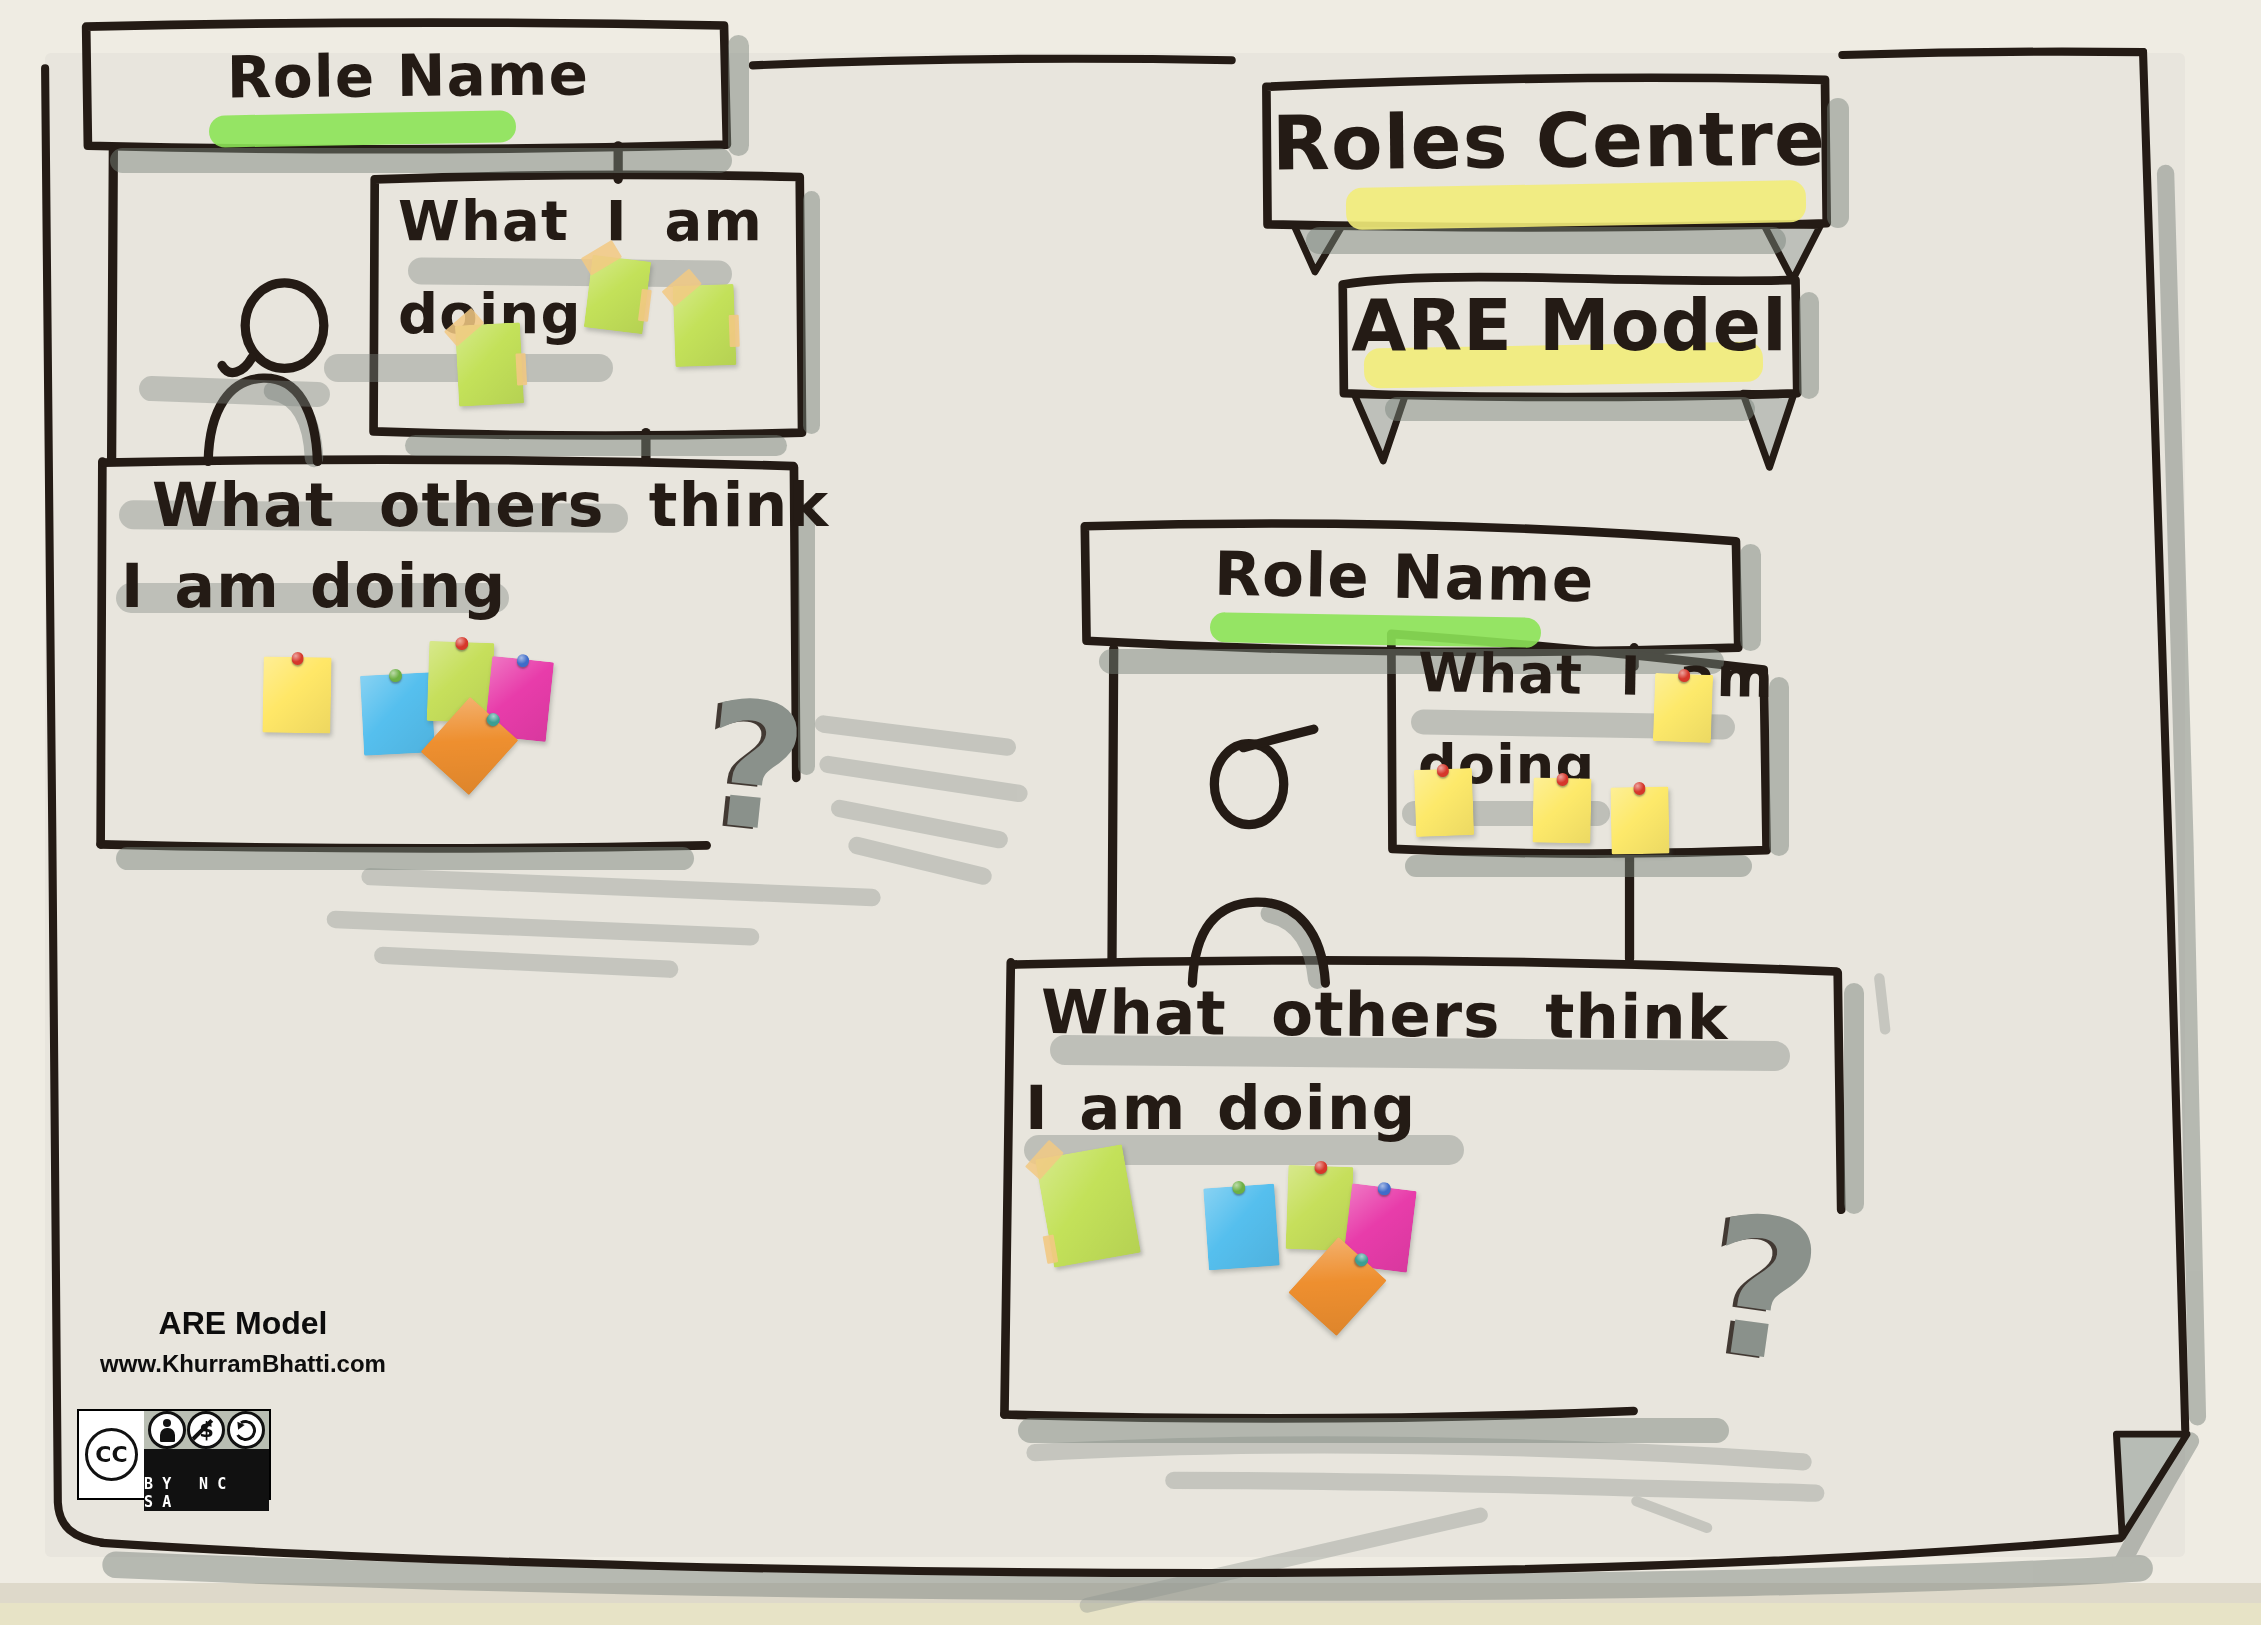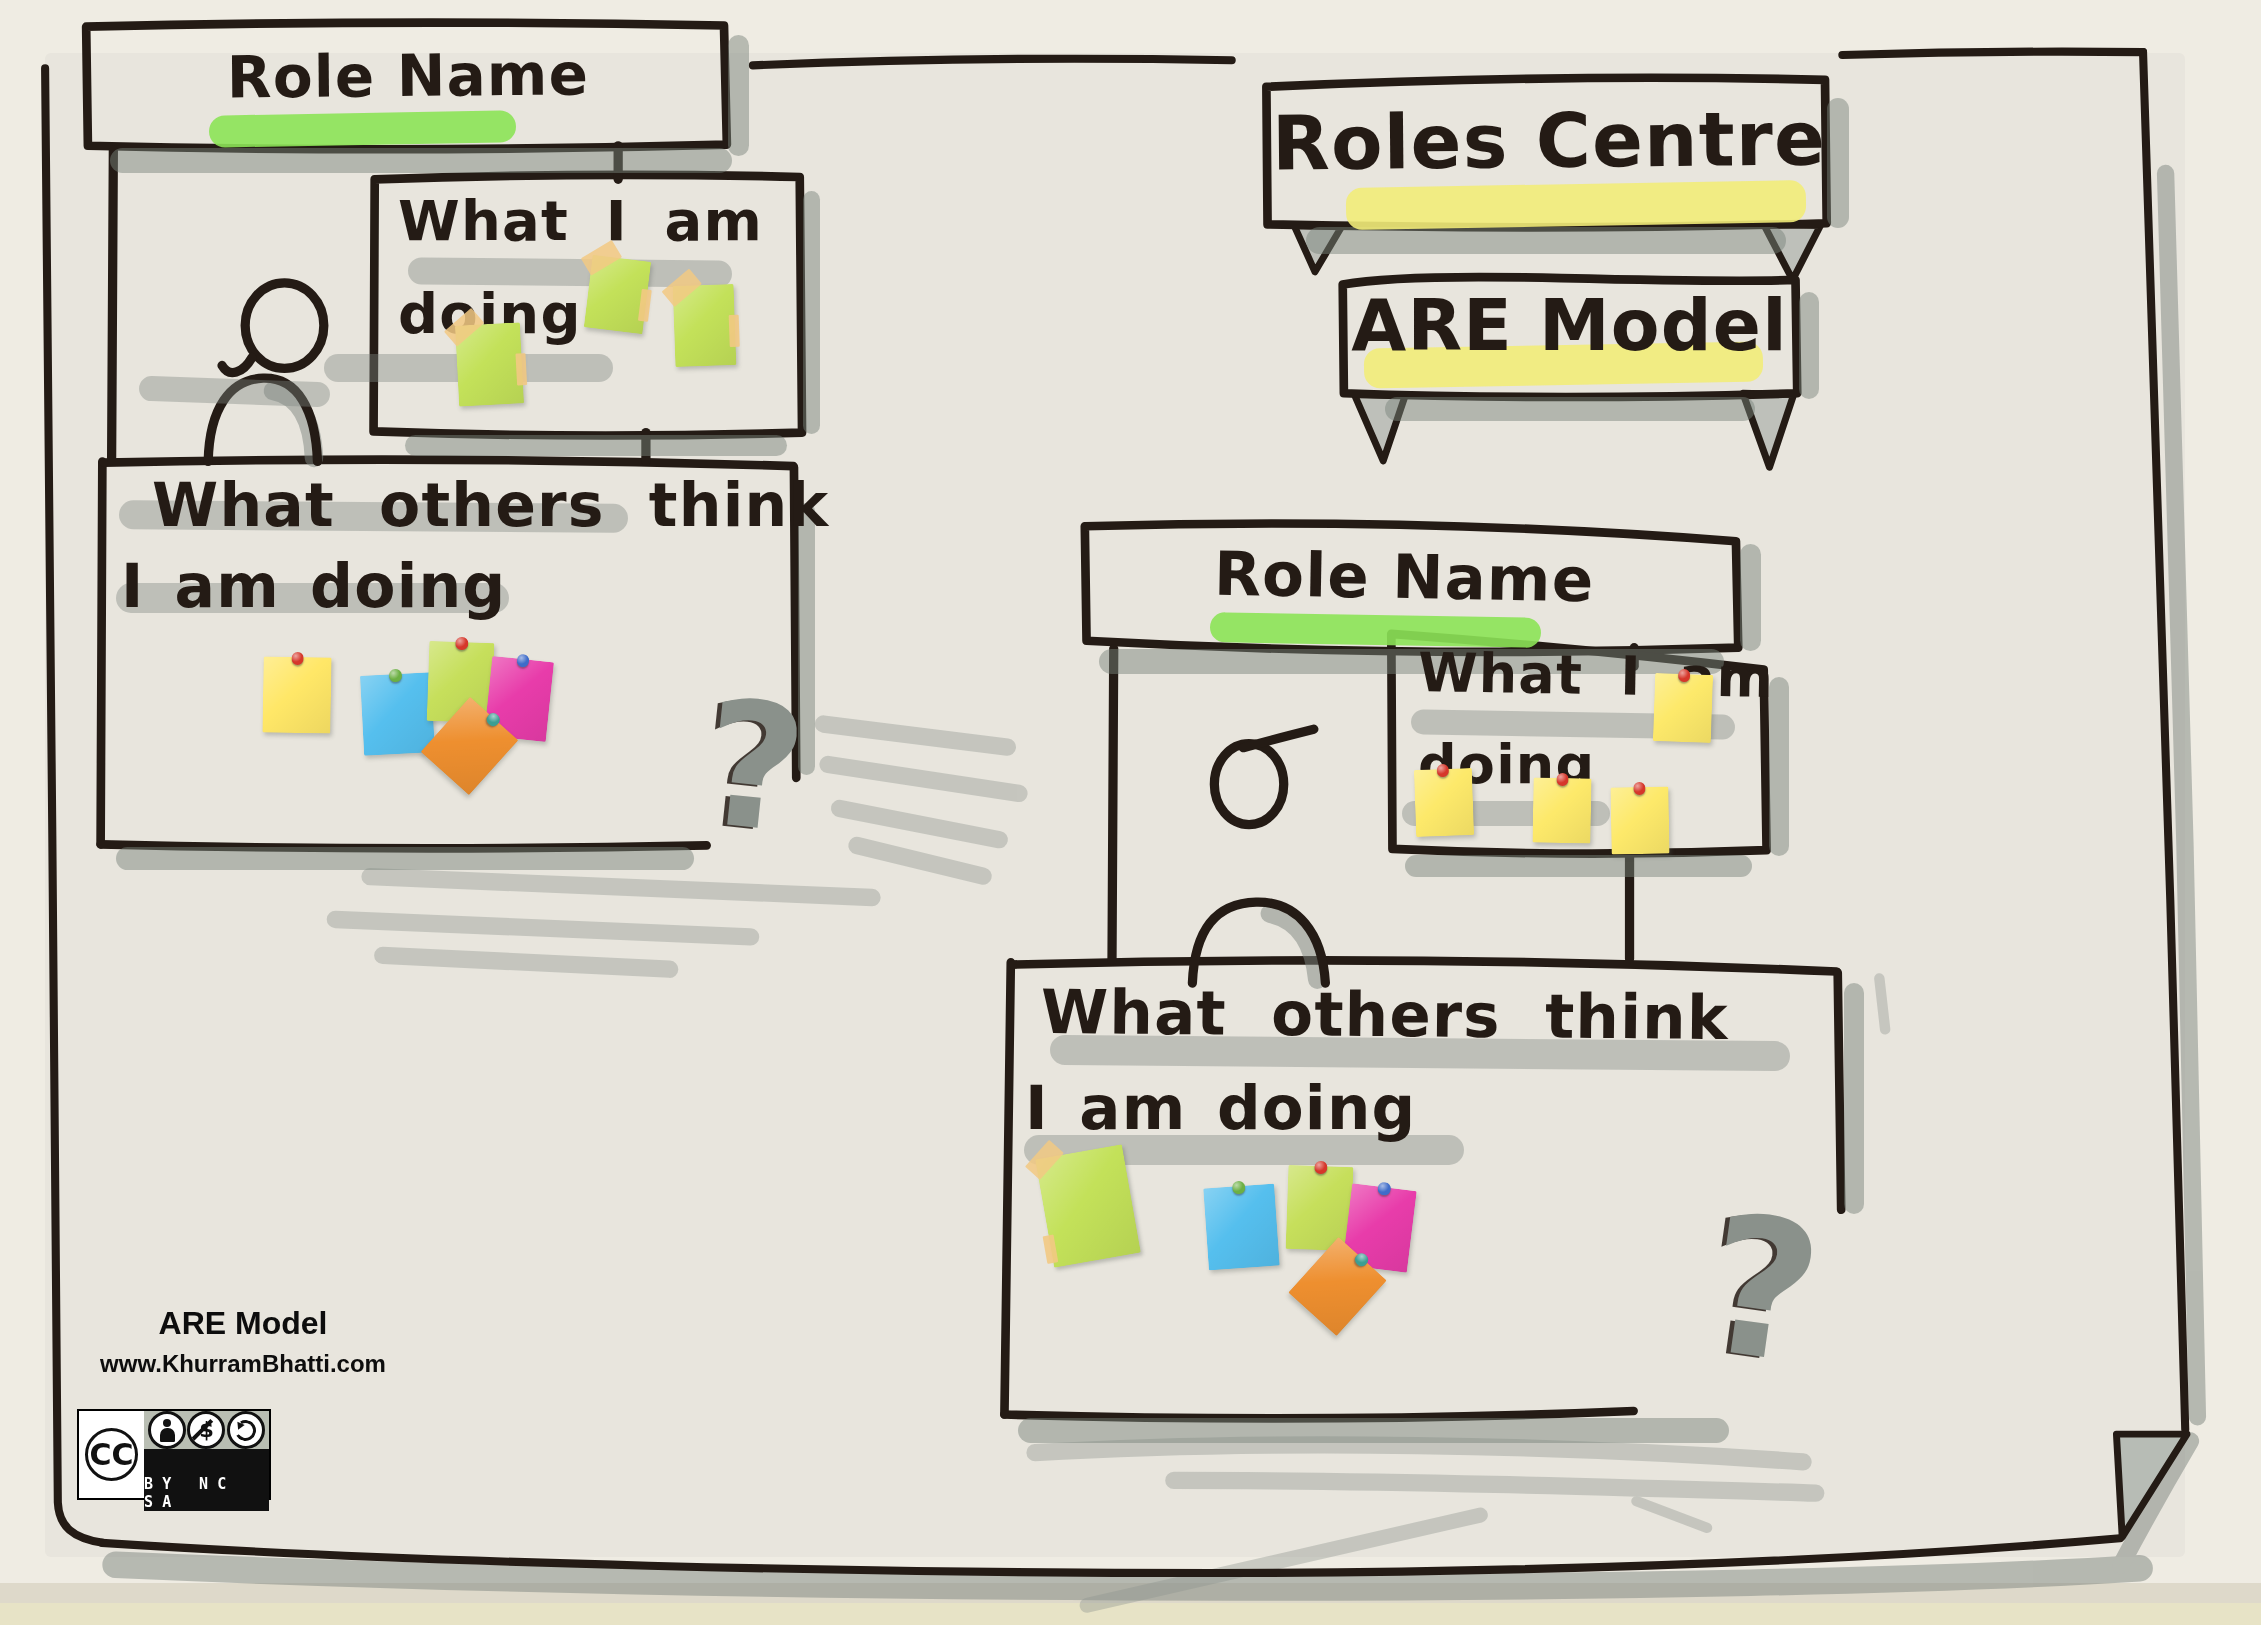--- a/index.html
+++ b/index.html
@@ -40,21 +40,21 @@
   .footer-text{position:absolute;color:#0d0d0d;font-family:"Liberation Sans",sans-serif;
     font-weight:bold;z-index:6;text-align:center;line-height:1.1;}
   .cc-badge{position:absolute;left:77px;top:1409px;width:194px;height:91px;z-index:6;
     background:#111;border:2.9px solid #000;box-sizing:border-box;display:flex;}
   .cc-left{width:65px;background:#fff;display:flex;align-items:center;justify-content:center;}
   .cc-right{flex:1;display:flex;flex-direction:column;}
   .cc-icons{height:58px;background:#b9beb3;display:flex;align-items:center;justify-content:space-around;padding:0 3.5px;}
   .cc-terms{flex:1;background:#111;color:#fff;font-family:"DejaVu Sans Mono",monospace;
     font-size:15px;font-weight:bold;letter-spacing:9.3px;display:flex;align-items:center;justify-content:center;margin-top:26px;}
   .ring{border:3.5px solid #111;border-radius:50%;background:#fff;display:flex;align-items:center;justify-content:center;box-sizing:border-box;}
-  .ring.big{width:53px;height:53px;font-size:30px;font-weight:bold;color:#111;font-family:"DejaVu Sans",sans-serif;}
+  .ring.big{width:53px;height:53px;font-size:22px;font-weight:bold;color:#111;font-family:"DejaVu Sans",sans-serif;}
   .ring.small{width:38px;height:38px;position:relative;overflow:hidden;}
   .person-glyph{position:relative;width:17.3px;height:23px;}
   .person-glyph .head{position:absolute;left:4.6px;top:0;width:8px;height:8px;background:#111;border-radius:50%;}
   .person-glyph .torso{position:absolute;left:1.2px;top:9.3px;width:15px;height:14px;background:#111;border-radius:7px 7px 1.2px 1.2px;}
   .nc-glyph{font-weight:bold;font-size:21px;color:#111;font-family:"DejaVu Sans",sans-serif;position:relative;}
   .nc-slash{position:absolute;left:-4.6px;top:46%;width:30px;height:3.5px;background:#111;transform:rotate(-45deg);}
   .sa-glyph{width:21px;height:21px;border:3.5px solid #111;border-radius:50%;border-left-color:transparent;box-sizing:border-box;position:relative;transform:rotate(15deg);}
   .sa-arrow{position:absolute;left:-7px;top:-2.3px;width:0;height:0;border:4.6px solid transparent;border-right:7px solid #111;transform:rotate(40deg);}
 </style>
 </head>

